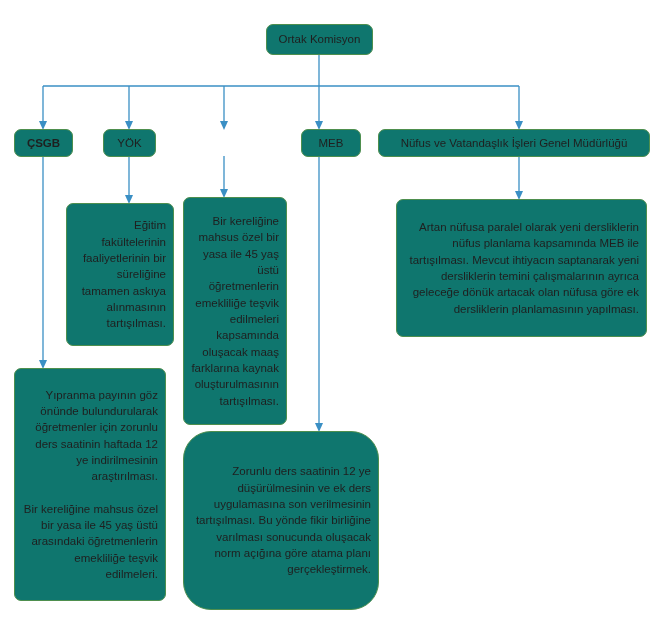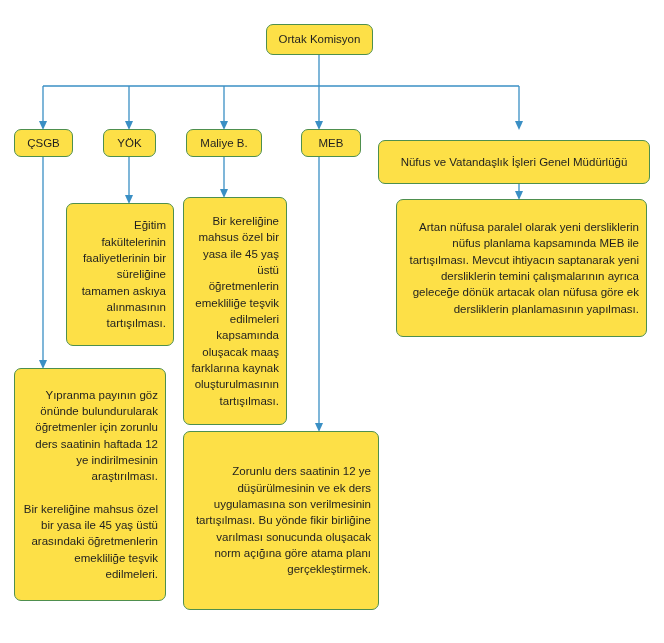--- a/index.html
+++ b/index.html
@@ -15,21 +15,21 @@
     width: 664px;
     height: 643px;
     background: #ffffff;
     overflow: hidden;
   }
   .node {
     position: absolute;
     box-sizing: border-box;
     border: 1px solid #4e8f4e;
     border-radius: 7px;
-    background: #fde047;
+    background: #0f766e;
     color: #1f1f1f;
     font-size: 11.5px;
     line-height: 1.42;
     display: flex;
     align-items: center;
     justify-content: center;
     text-align: center;
     padding: 5px 7px;
     white-space: pre-wrap;
   }
@@ -93,37 +93,34 @@
     <polygon class="arrowhead" points="43,369 39,360 47,360"></polygon>
 
     <path class="wire" d="M 319 156 L 319 424"></path>
     <polygon class="arrowhead" points="319,432 315,423 323,423"></polygon>
   </svg>
 
   <div class="node" style="left:266px; top:24px; width:107px; height:31px;">
     <span>Ortak Komisyon</span>
   </div>
 
-  <div class="node" style="left:14px; top:129px; width:59px; height:28px;">
+  <div class="node" style="left:14px; top:129px; width:59px; height:28px;font-weight:bold;">
     <span>ÇSGB</span>
   </div>
 
   <div class="node" style="left:103px; top:129px; width:53px; height:28px;">
     <span>YÖK</span>
   </div>
 
-  <div class="node" style="left:186px; top:129px; width:76px; height:28px;">
-    <span>Maliye B.</span>
-  </div>
 
   <div class="node" style="left:301px; top:129px; width:60px; height:28px;">
     <span>MEB</span>
   </div>
 
-  <div class="node" style="left:378px; top:129px; width:272px; height:44px;margin-top:11px;">
+  <div class="node" style="left:378px; top:129px; width:272px; height:28px;">
     <span>Nüfus ve Vatandaşlık İşleri Genel Müdürlüğü</span>
   </div>
 
   <div class="node tall" style="left:66px; top:203px; width:108px; height:143px;">
     <span>Eğitim fakültelerinin faaliyetlerinin bir süreliğine tamamen askıya alınmasının tartışılması.</span>
   </div>
 
   <div class="node tall" style="left:183px; top:197px; width:104px; height:228px;">
     <span>Bir kereliğine mahsus özel bir yasa ile 45 yaş üstü öğretmenlerin emekliliğe teşvik edilmeleri kapsamında oluşacak maaş farklarına kaynak oluşturulmasının tartışılması.</span>
   </div>
@@ -131,17 +128,17 @@
   <div class="node tall" style="left:376px; top:199px; width:251px; height:138px;margin-left:20px;">
     <span>Artan nüfusa paralel olarak yeni dersliklerin nüfus planlama kapsamında MEB ile tartışılması. Mevcut ihtiyacın saptanarak yeni dersliklerin temini çalışmalarının ayrıca geleceğe dönük artacak olan nüfusa göre ek dersliklerin planlamasının yapılması.</span>
   </div>
 
   <div class="node tall" style="left:14px; top:368px; width:152px; height:233px;">
     <span>Yıpranma payının göz önünde bulundurularak öğretmenler için zorunlu ders saatinin haftada 12 ye indirilmesinin araştırılması.
 
 Bir kereliğine mahsus özel bir yasa ile 45 yaş üstü arasındaki öğretmenlerin emekliliğe teşvik edilmeleri.</span>
   </div>
 
-  <div class="node tall" style="left:183px; top:431px; width:196px; height:179px;">
+  <div class="node tall" style="left:183px; top:431px; width:196px; height:179px;border-radius:28px;">
     <span>Zorunlu ders saatinin 12 ye düşürülmesinin ve ek ders uygulamasına son verilmesinin tartışılması. Bu yönde fikir birliğine varılması sonucunda oluşacak norm açığına göre atama planı gerçekleştirmek.</span>
   </div>
 
 </div>
 
 </body></html>

